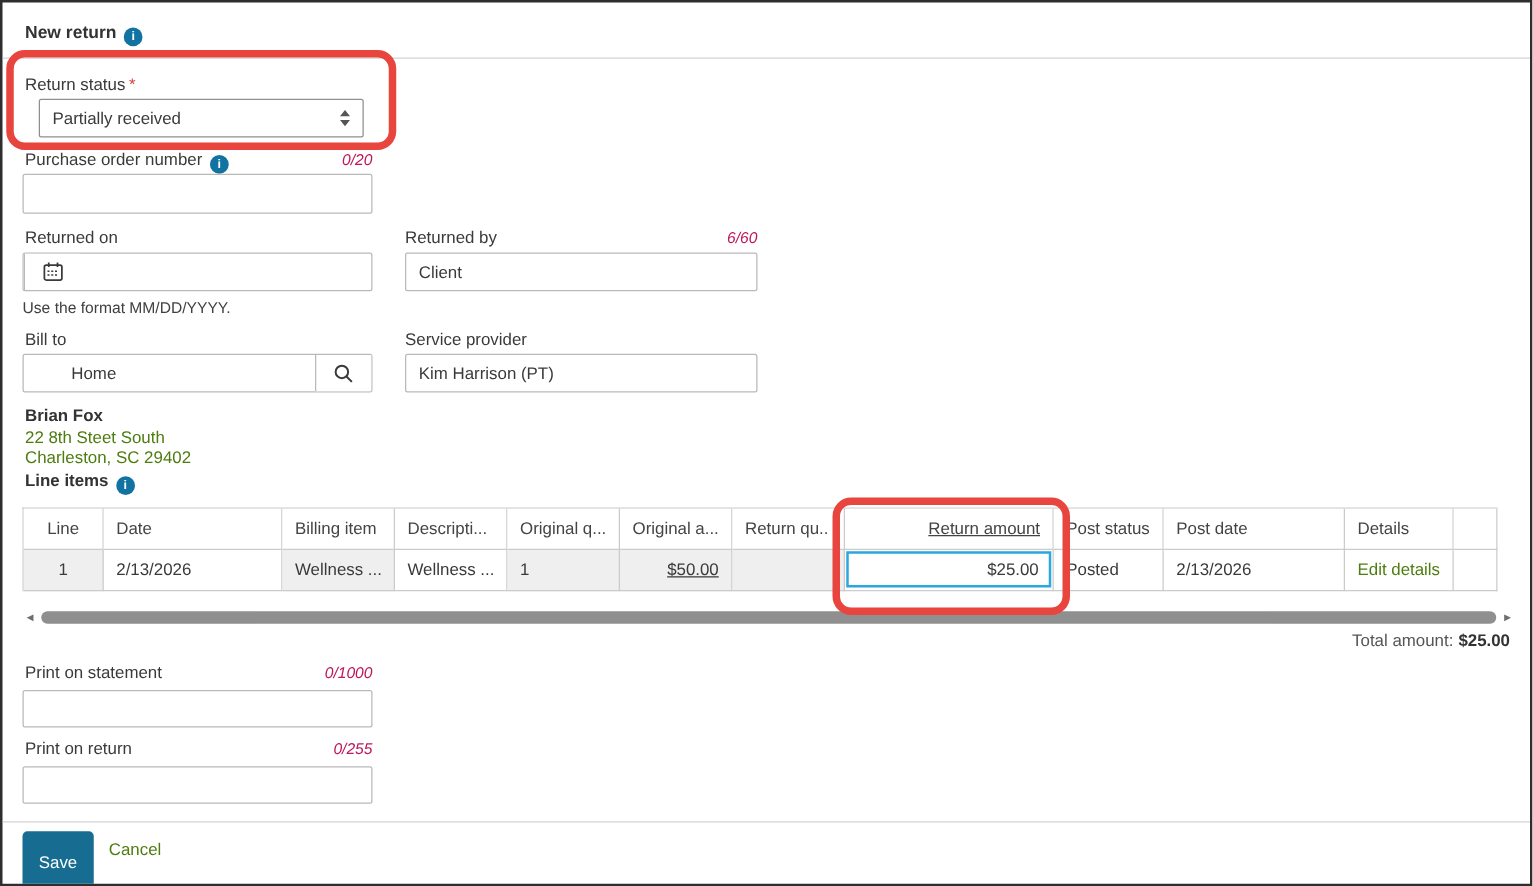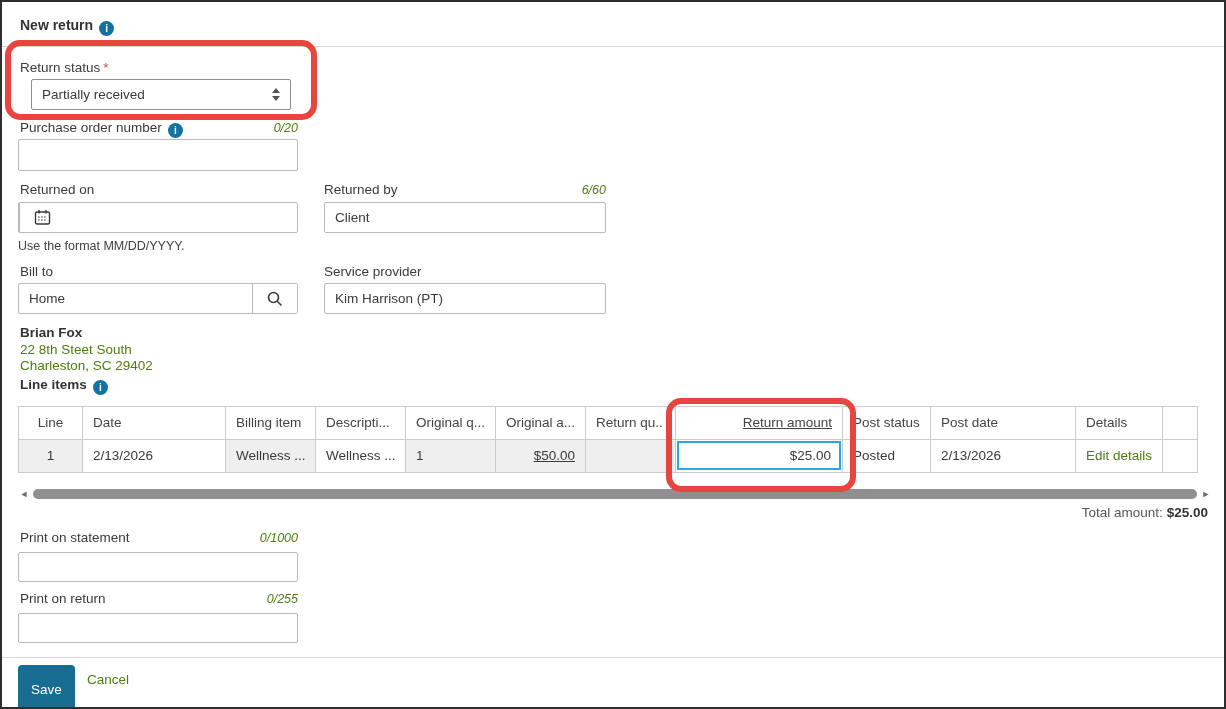--- a/index.html
+++ b/index.html
@@ -6,21 +6,21 @@
   html,body { background:#e9e9e9; }
   body { font-family:"Liberation Sans", sans-serif; }
   .canvas {
     position:relative; width:1226px; height:709px; background:#fff;
     border:2px solid #2e2e2e; overflow:hidden;
     font-size:13.5px; color:#3a3a3a;
   }
   .abs { position:absolute; }
   .lbl { font-size:13.5px; color:#3a3a3a; white-space:nowrap; }
   .bold { font-weight:bold; color:#333; }
-  .counter { font-size:12.5px; font-style:italic; color:#4d7c0f; text-align:right; }
+  .counter { font-size:12.5px; font-style:italic; color:#be185d; text-align:right; }
   .hint { font-size:12.5px; color:#404040; }
   .req { color:#d0453b; margin-left:3px; }
   .input {
     border:1px solid #b9b9b9; background:#fff; height:31px; font-size:13.5px;
     color:#3a3a3a; padding:0 10px; font-family:"Liberation Sans", sans-serif;
     border-radius:2px; outline:none; width:100%;
   }
   .info {
     display:inline-block; width:15px; height:15px; border-radius:50%;
     background:#1273a3; color:#fff; font-size:10px; font-weight:bold;
@@ -120,21 +120,21 @@
       </svg>
     </span>
   </div>
   <div class="abs hint" style="left:16px; top:237px;">Use the format MM/DD/YYYY.</div>
 
   <div class="abs lbl" style="left:322px; top:180px;">Returned by</div>
   <div class="abs counter" style="left:322px; top:181px; width:282px;">6/60</div>
   <input class="abs input" style="left: 322px; top: 200px; width: 282px;" value="Client">
 
   <div class="abs lbl" style="left:18px; top:262px;">Bill to</div>
-  <div class="abs combo" style="left:16px; top:281px; width:280px;">
+  <div class="abs combo" style="left:16px; top:281px; width:280px;padding-left:28px;">
     <input value="Home" style="">
     <span class="ibtn">
       <svg width="18" height="18" viewBox="0 0 18 18">
         <circle cx="7.5" cy="7.5" r="5" fill="none" stroke="#3a3a3a" stroke-width="1.6"></circle>
         <line x1="11.2" y1="11.2" x2="15.5" y2="15.5" stroke="#3a3a3a" stroke-width="1.6"></line>
       </svg>
     </span>
   </div>
 
   <div class="abs lbl" style="left:322px; top:262px;">Service provider</div>

